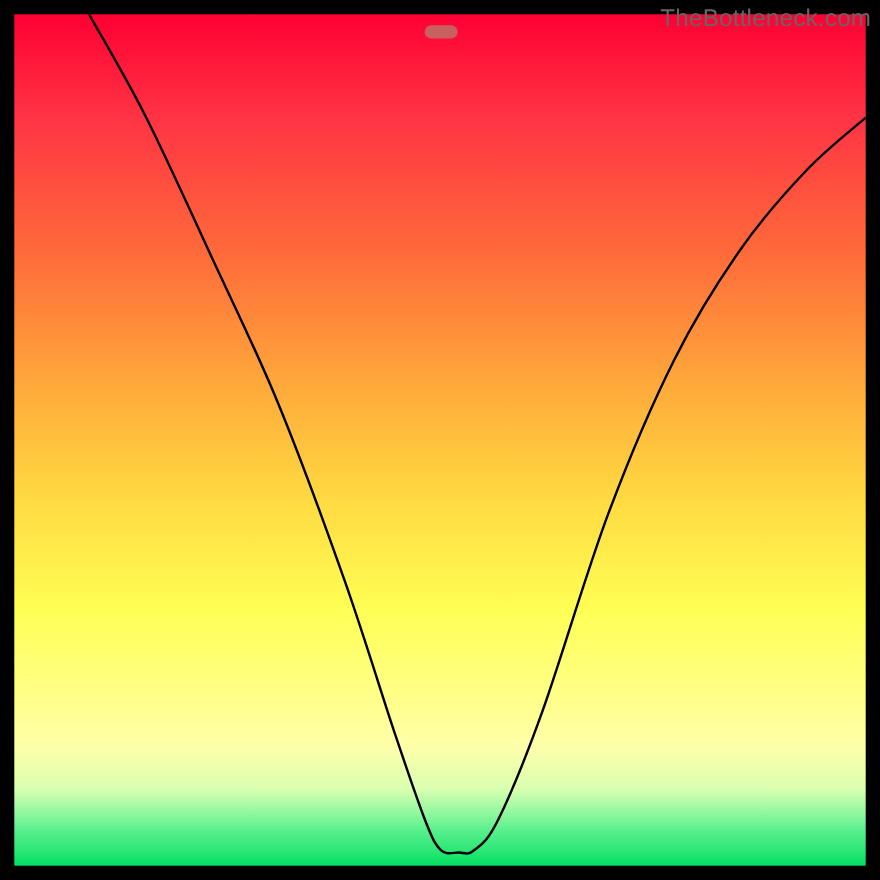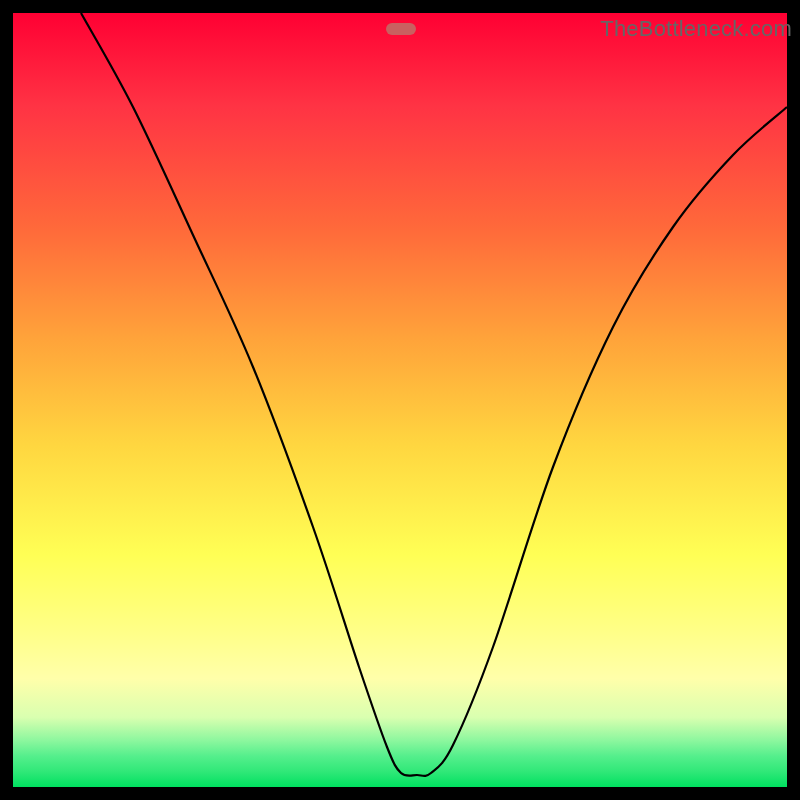--- a/index.html
+++ b/index.html
@@ -35,21 +35,21 @@
       #ffffaa 86%,
       #d9ffb0 91%,
       #8cf79e 94%,
       #55ef8c 96%,
       #30e878 98%,
       #00e060 100%
     );
   }
   .watermark {
     position: absolute;
-    top: 16px;
+    top: 4px;
     right: 8px;
     color: #666;
     font-size: 22px;
     font-weight: 500;
     letter-spacing: 0.2px;
   }
   .marker {
     position: absolute;
     width: 30px;
     height: 12px;

